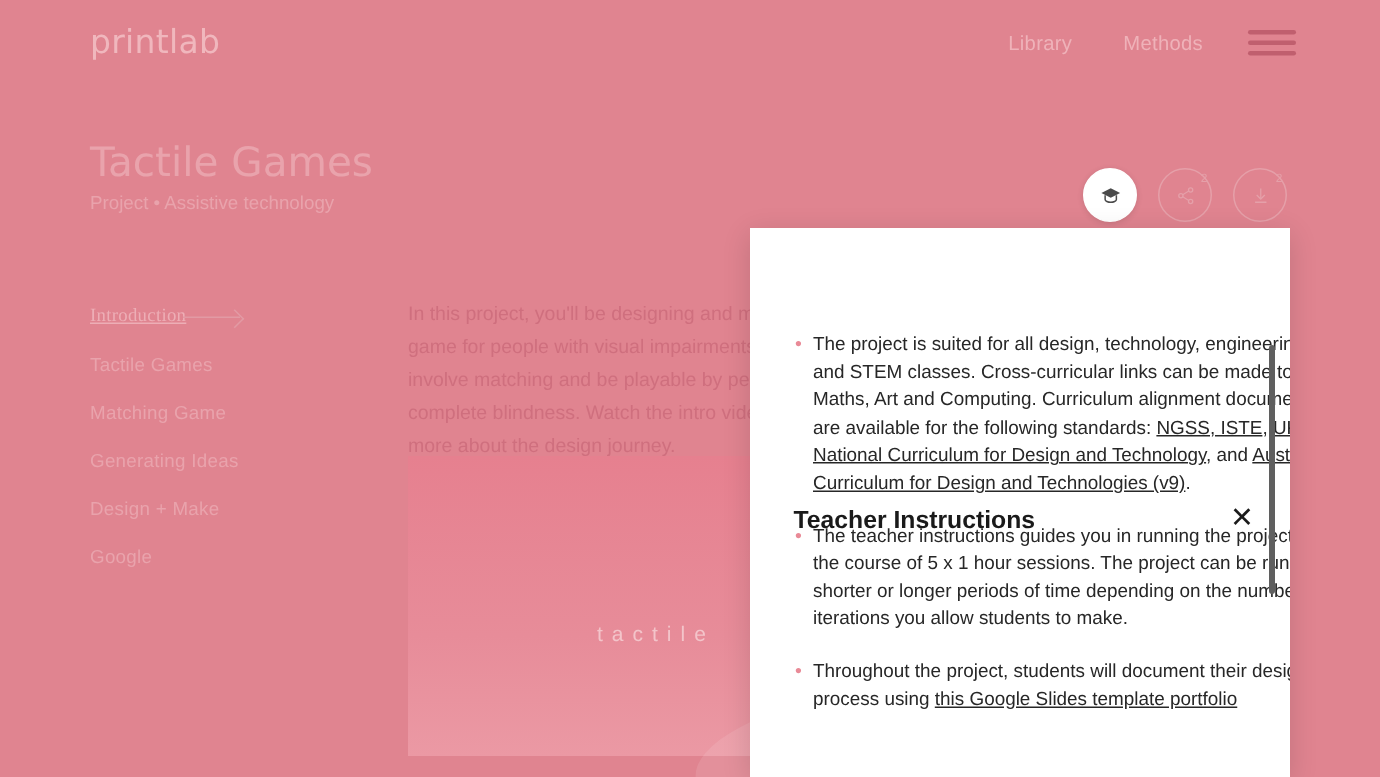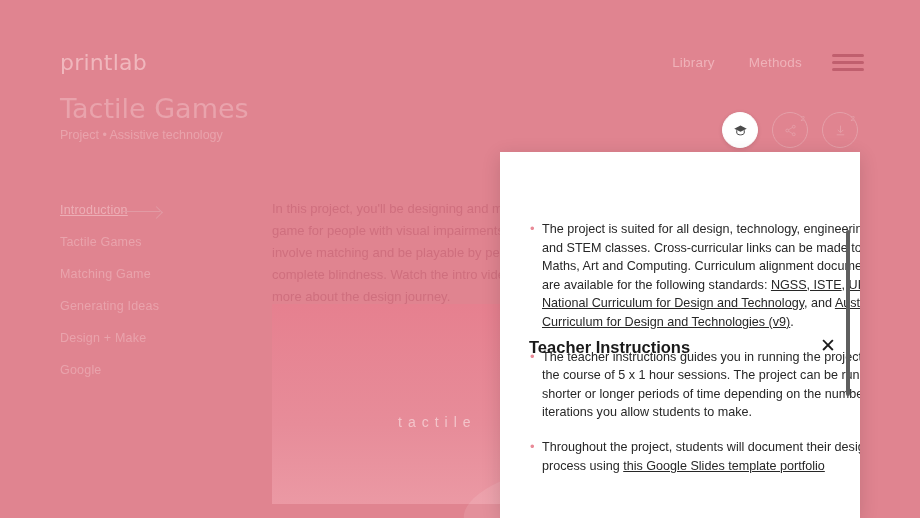--- a/index.html
+++ b/index.html
@@ -14,21 +14,20 @@
     font-family: "Liberation Sans", sans-serif;
     position: relative;
   }
 
   
   .topbar {
     position: absolute;
     top: 0; left: 0;
     width: 920px;
     height: 60px;
-    margin-top: 34px;
   }
   .logo {
     position: absolute;
     left: 60px;
     top: 16px;
     font-size: 22px;
     color: #f0b7bd;
     letter-spacing: 0.2px;
     font-family: "DejaVu Sans", sans-serif;
   }
@@ -125,20 +124,21 @@
   .leftnav .item {
     font-size: 12.5px;
     color: #e9a3ac;
     margin-bottom: 18px;
     letter-spacing: 0.2px;
     cursor: pointer;
   }
   .leftnav .item.current {
     color: #edaeb6;
     text-decoration: underline;
+    font-family: Liberation Serif, serif;
   }
   .arrow {
     position: absolute;
     left: 122px;
     top: 206px;
     width: 40px;
     height: 10px;
   }
   .arrow .line {
     position: absolute;

